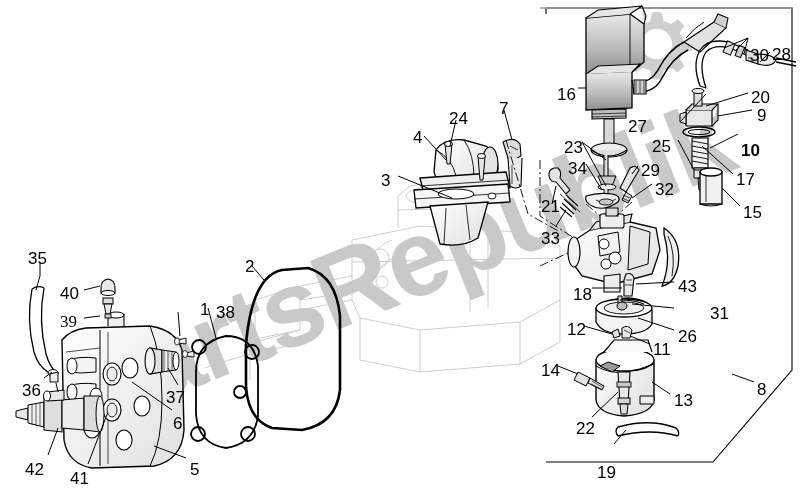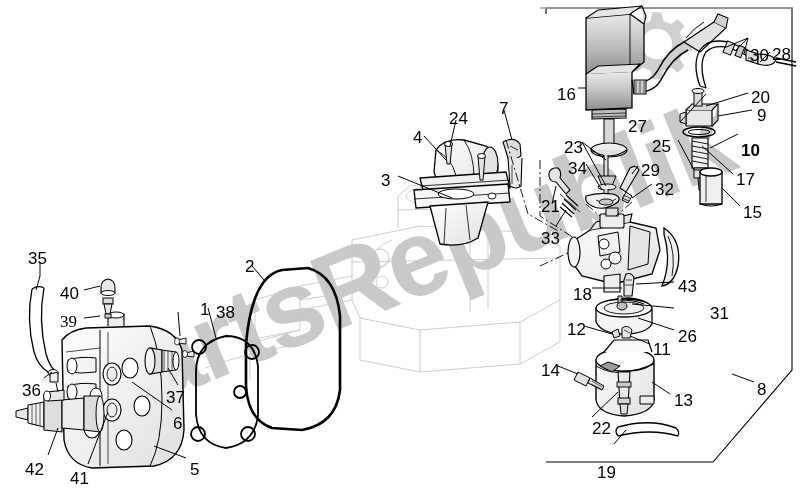--- a/index.html
+++ b/index.html
@@ -475,17 +475,17 @@
   <div class="callout" style="left:736px; top:171px;">17</div>
   <div class="callout" style="left:743px; top:204px;">15</div>
   <div class="callout" style="left:573px; top:286px;">18</div>
   <div class="callout" style="left:678px; top:278px;">43</div>
   <div class="callout" style="left:710px; top:305px;">31</div>
   <div class="callout" style="left:678px; top:328px;">26</div>
   <div class="callout" style="left:567px; top:321px;">12</div>
   <div class="callout" style="left:653px; top:341px;">11</div>
   <div class="callout" style="left:541px; top:362px;">14</div>
   <div class="callout" style="left:674px; top:392px;">13</div>
-  <div class="callout" style="left:576px; top:420px;margin-left:16px;">22</div>
+  <div class="callout" style="left:576px; top:420px;">22</div>
   <div class="callout" style="left:597px; top:464px;">19</div>
   <div class="callout" style="left:757px; top:381px;">8</div>
 
 </div>
 
 </body></html>

